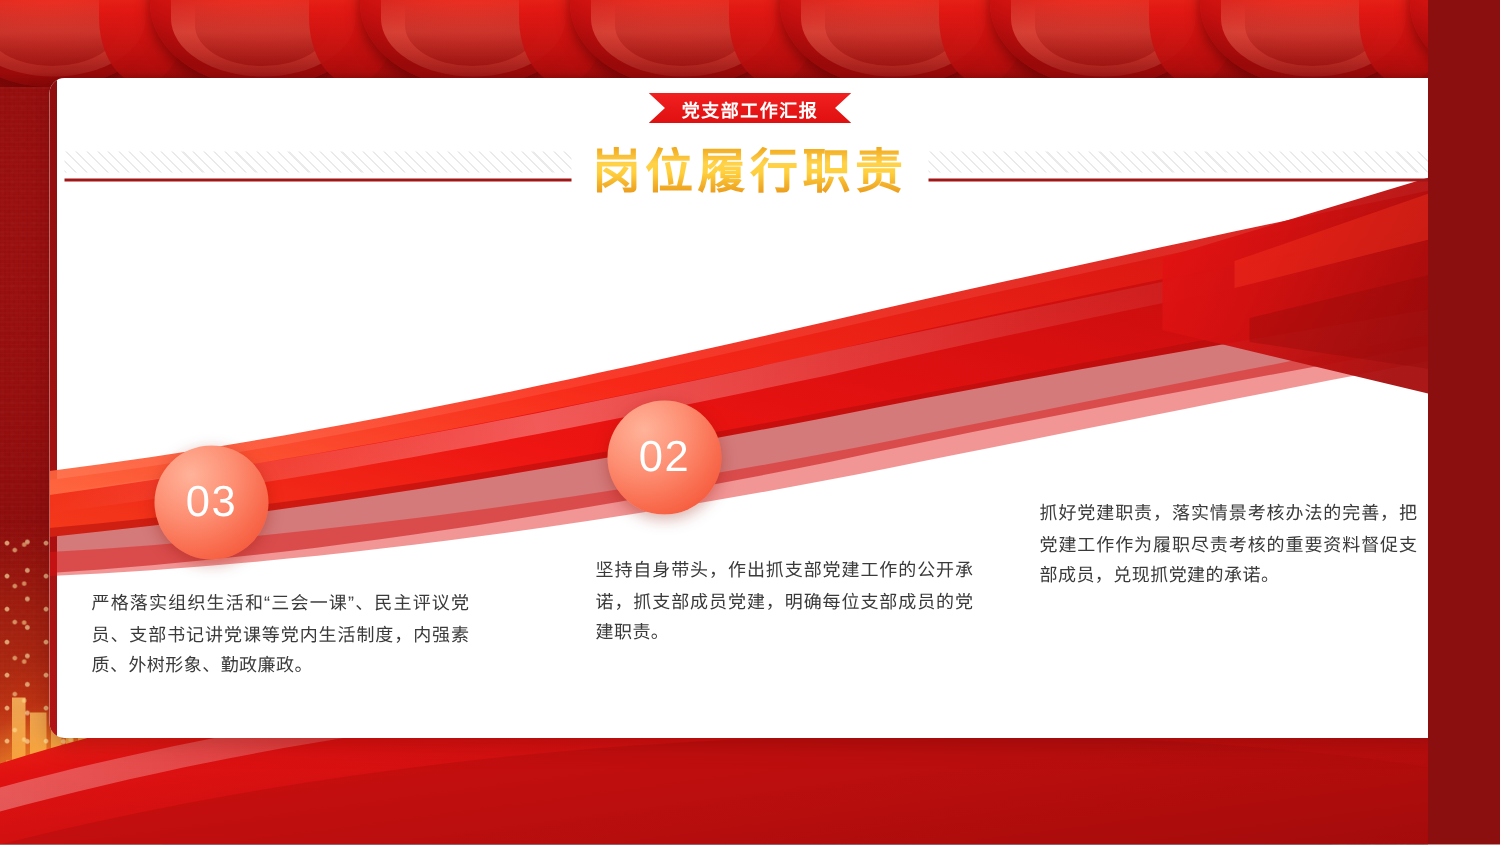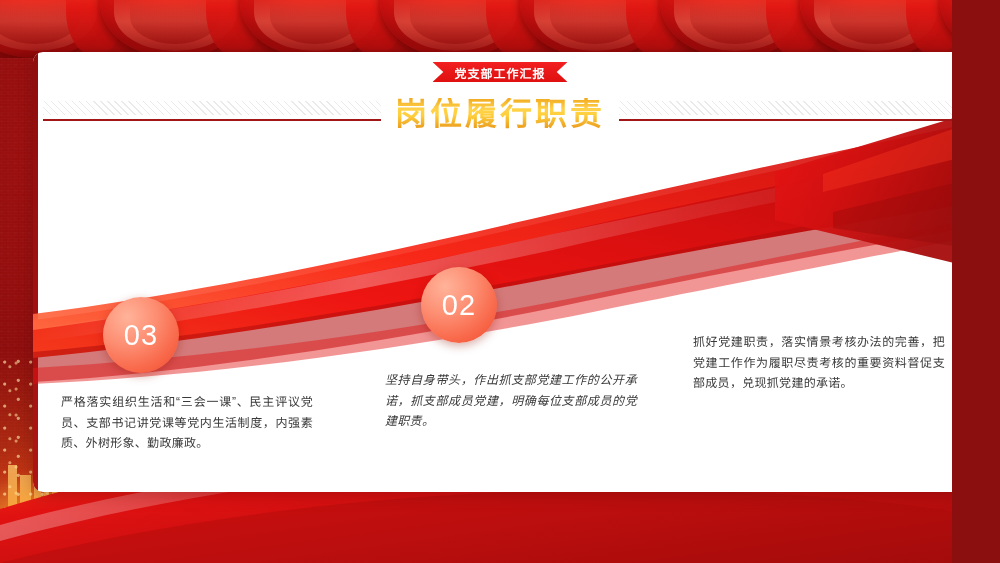--- a/index.html
+++ b/index.html
@@ -189,30 +189,30 @@
 
   
   .node{
     position:absolute;width:76px;height:76px;border-radius:50%;
     display:flex;align-items:center;justify-content:center;
     background:radial-gradient(circle at 32% 26%, #ffb39a 0%, #fd8e72 38%, #f96a4c 68%, #f04a2c 100%);
     box-shadow:0 3px 10px rgba(140,20,0,.35);
     color:#ffffff;font-size:29px;font-weight:500;letter-spacing:1px;
   }
   #node-01{left:70px;top:245px;}
-  #node-02{left:388px;top:215px;}
+  #node-02{left:372px;top:215px;}
   #node-03{left:712px;top:148px;}
 
   
   .blk{
     position:absolute;color:#3a3a3a;font-size:12px;line-height:1.72;
     letter-spacing:.3px;text-align:justify;
   }
   #blk-1{left:28px;top:340px;width:252px;}
-  #blk-2{left:352px;top:318px;width:252px;font-style:italic;}
+  #blk-2{left:364px;top:318px;width:252px;}
   #blk-3{left:660px;top:280px;width:252px;}
 
   
   .bottom-silk{position:absolute;left:0;bottom:0;width:1000px;height:150px;overflow:hidden;}
 </style>
 </head>
 <body>
 
 <div class="slide">
 

